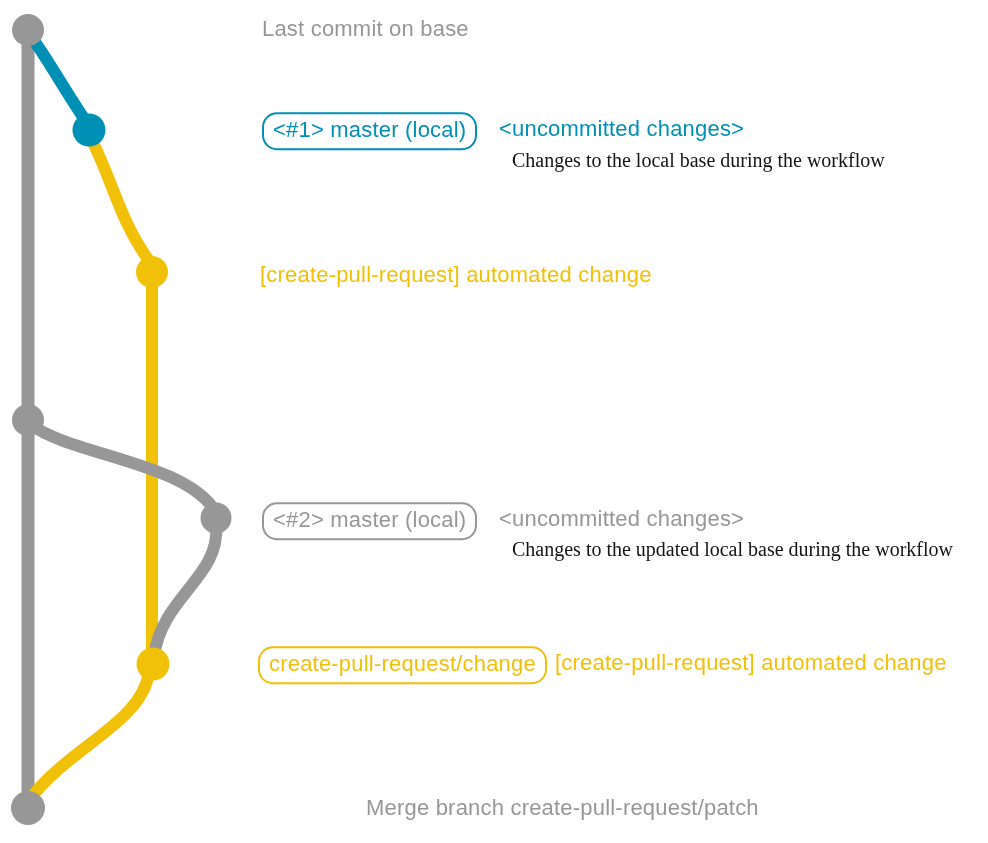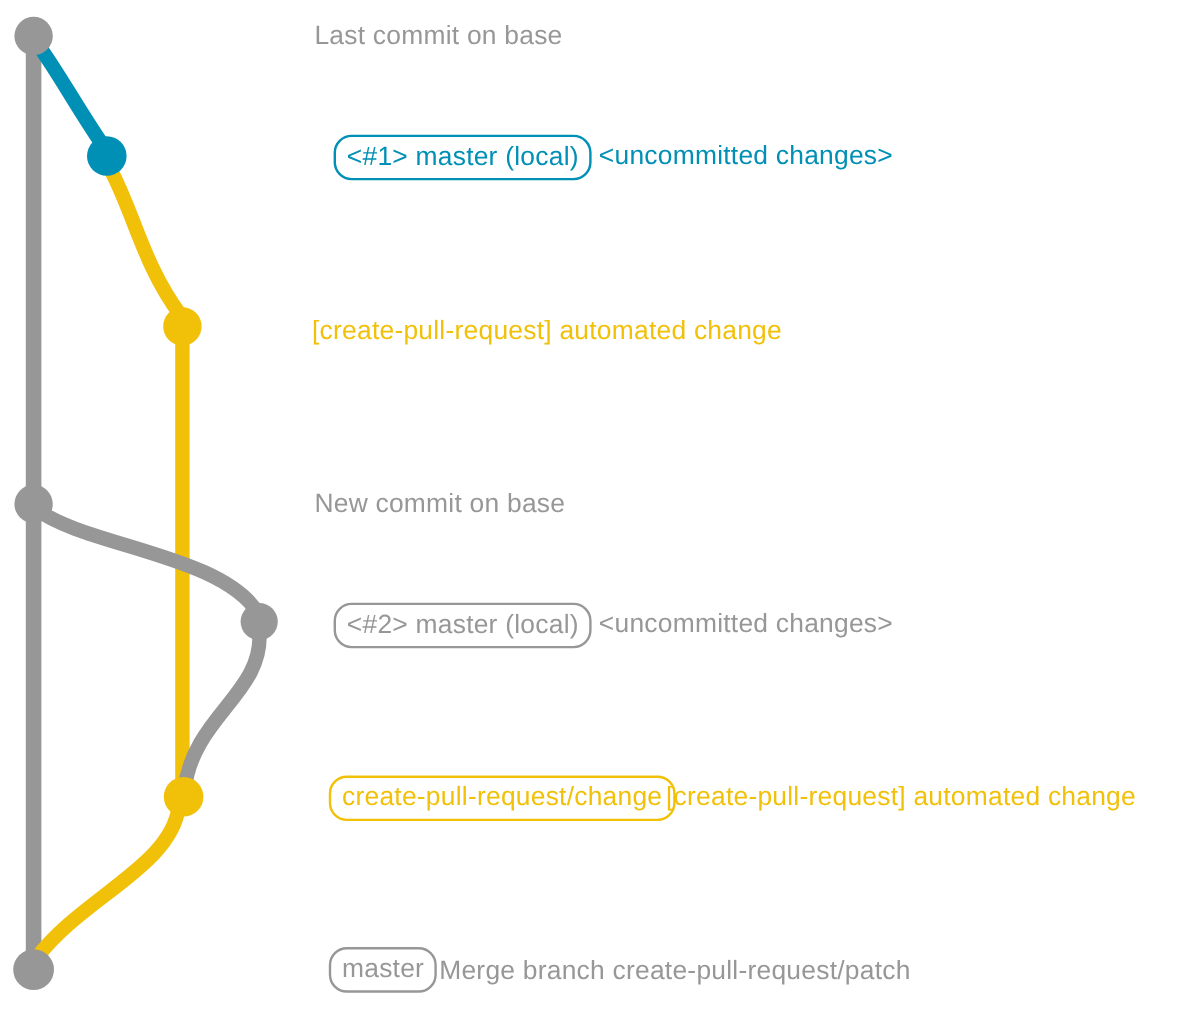--- a/index.html
+++ b/index.html
@@ -29,21 +29,20 @@
   }
   .c-gray{color:var(--gray);}
   .c-teal{color:var(--teal);}
   .c-yellow{color:var(--yellow);}
   .tag{
     display:inline-block;
     border:2px solid;
     border-radius:15px;
     padding:1px 9px 3px 9px;
     line-height:30px;
-    margin-left:16px;
   }
   .tag.c-gray{border-color:var(--gray);}
   .tag.c-teal{border-color:var(--teal);}
   .tag.c-yellow{border-color:var(--yellow);}
   .note{
     font-family:"Liberation Serif", serif;
     font-size:20px;
     letter-spacing:0;
     color:var(--ink);
   }
@@ -75,27 +74,27 @@
     <circle cx="28" cy="420" r="16" class="fill-gray"></circle>
     <circle cx="216" cy="518" r="15.5" class="fill-gray"></circle>
     <circle cx="153" cy="664" r="16.5" class="fill-yellow"></circle>
     <circle cx="28" cy="808" r="17" class="fill-gray"></circle>
   </svg>
 
   <div class="lbl c-gray" style="left:262px;top:30px;">Last commit on base</div>
 
   <div class="lbl tag c-teal" style="left:262px;top:132px;">&lt;#1&gt; master (local)</div>
   <div class="lbl c-teal" style="left:499px;top:130px;">&lt;uncommitted changes&gt;</div>
+  <div class="lbl note" style="left:512px;top:161px;">Changes to the local base during the workflow</div>
 
   <div class="lbl c-yellow" style="left:260px;top:276px;">[create-pull-request] automated change</div>
 
-  <div class="lbl c-gray" style="left:262px;top:420px;">New commit on base</div>
 
   <div class="lbl tag c-gray" style="left:262px;top:522px;">&lt;#2&gt; master (local)</div>
   <div class="lbl c-gray" style="left:499px;top:520px;">&lt;uncommitted changes&gt;</div>
+  <div class="lbl note" style="left:512px;top:550px;">Changes to the updated local base during the workflow</div>
 
   <div class="lbl tag c-yellow" style="left:258px;top:666px;">create-pull-request/change</div>
   <div class="lbl c-yellow" style="left:555px;top:664px;">[create-pull-request] automated change</div>
 
-  <div class="lbl tag c-gray" style="left:258px;top:809px;">master</div>
   <div class="lbl c-gray" style="left:366px;top:809px;text-align:right;">Merge branch create-pull-request/patch</div>
 
 </div>
 
 </body></html>

